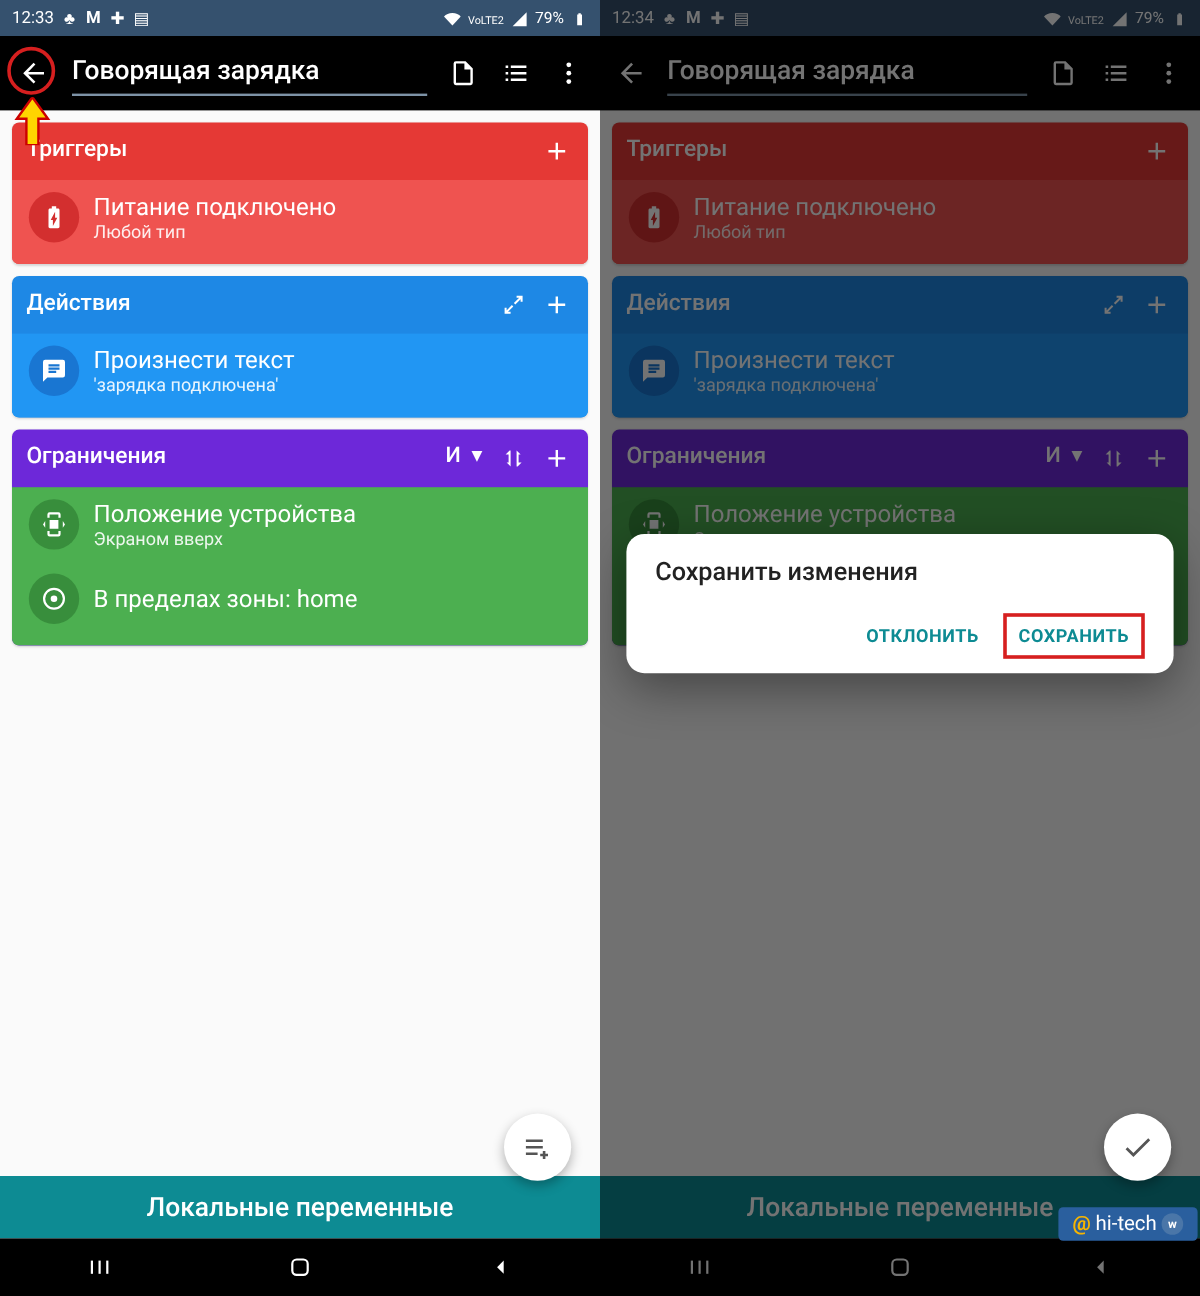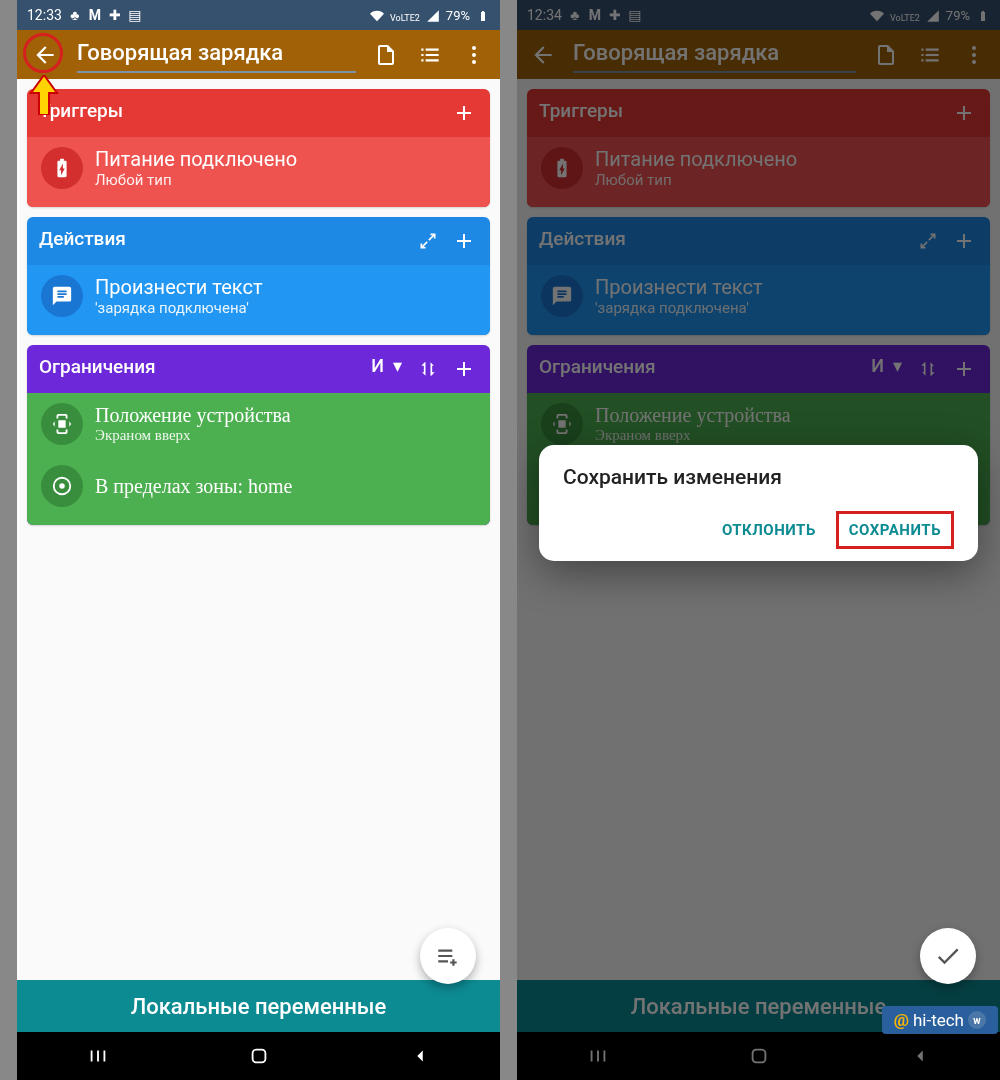--- a/index.html
+++ b/index.html
@@ -1,45 +1,45 @@
 <!DOCTYPE html>
 <html><head>
 <meta charset="utf-8">
 <style>
   * { box-sizing: border-box; margin: 0; padding: 0; }
   html, body { width: 1000px; height: 1080px; background: #888; font-family: Roboto, "Segoe UI", Arial, sans-serif; overflow: hidden; }
   .stage { display: flex; width: 1000px; height: 1080px; }
-  .phone { position: relative; width: 500px; height: 1080px; background: #fafafa; display: flex; flex-direction: column; overflow: hidden; margin-left: 17px; }
+  .phone { position: relative; width: 500px; height: 1080px; background: #fafafa; display: flex; flex-direction: column; overflow: hidden; }
   .phone.right { filter: brightness(1); }
   .dim-overlay { position: absolute; inset: 0; background: rgba(0,0,0,0.55); z-index: 5; }
   
   .statusbar { height: 30px; background: #35516e; color: #fff; display: flex; align-items: center; padding: 0 10px; font-size: 14px; }
   .statusbar .sb-left { display: flex; gap: 6px; align-items: center; }
   .statusbar .sb-right { margin-left: auto; display: flex; gap: 6px; align-items: flex-end; font-size: 13px; }
   .sb-ico { width: 14px; height: 14px; display: inline-flex; align-items: center; justify-content: center; }
   
-  .appbar { height: 49px; background: #a16207; color: #fff; display: flex; align-items: center; padding: 0 8px; gap: 8px; }
+  .appbar { height: 62px; background: #000000; color: #fff; display: flex; align-items: center; padding: 0 8px; gap: 8px; }
   .appbar .title { flex: 1; font-size: 22px; font-weight: 500; border-bottom: 2px solid #7d92a6; padding: 4px 0 6px 0; margin: 0 4px; }
   .ico-btn { width: 36px; height: 36px; display: flex; align-items: center; justify-content: center; color: #fff; }
   .back-wrap { position: relative; width: 40px; height: 40px; display:flex;align-items:center;justify-content:center;}
   .back-circle { position:absolute; width:40px; height:40px; border:3px solid #d61f1f; border-radius:50%; top:-2px; left:-2px; }
   .arrow-hint { position:absolute; left:2px; top:40px; width:34px; height:40px; }
   
   .content { flex: 1; padding: 10px; display: flex; flex-direction: column; gap: 10px; }
   .section { border-radius: 6px; color: #fff; overflow: hidden; box-shadow: 0 1px 2px rgba(0,0,0,0.15); }
   .sec-header { display: flex; align-items: flex-start; padding: 10px 12px; font-size: 19px; font-weight: 500; }
   .sec-header .spacer { flex: 1; }
   .sec-header .h-ico { width: 28px; height: 28px; display:flex; align-items:center; justify-content:center; margin-left:8px; }
   .sec-body { padding: 4px 8px 12px 8px; display:flex; flex-direction:column; gap:8px; }
   .sec-triggers { background: #e53935; }
   .sec-triggers .sec-body { background: #ef5350; }
   .sec-actions  { background: #1e88e5; }
   .sec-actions  .sec-body { background: #2196f3; }
   .sec-constraints { background: #6d28d9; }
-  .sec-constraints .sec-body { background: #4caf50; font-family: Liberation Serif, serif; }
+  .sec-constraints .sec-body { background: #4caf50; }
   .row { display:flex; align-items:center; gap:12px; padding: 6px 6px; }
   .row .ricon { width: 42px; height: 42px; border-radius: 50%; display:flex; align-items:center; justify-content:center; flex-shrink:0; }
   .sec-triggers .ricon { background: #d32f2f; }
   .sec-actions  .ricon { background: #1976d2; }
   .sec-constraints .ricon { background: #388e3c; }
   .row .rtext .t1 { font-size: 20px; color:#fff; }
   .row .rtext .t2 { font-size: 15px; color: rgba(255,255,255,0.9); }
   .and-chip { font-size:18px; margin-left:auto; margin-right:4px; }
   
   .localvars { height: 52px; background: #0d8b93; color: #fff; display:flex; align-items:center; justify-content:center; font-size:22px; font-weight:500; }

